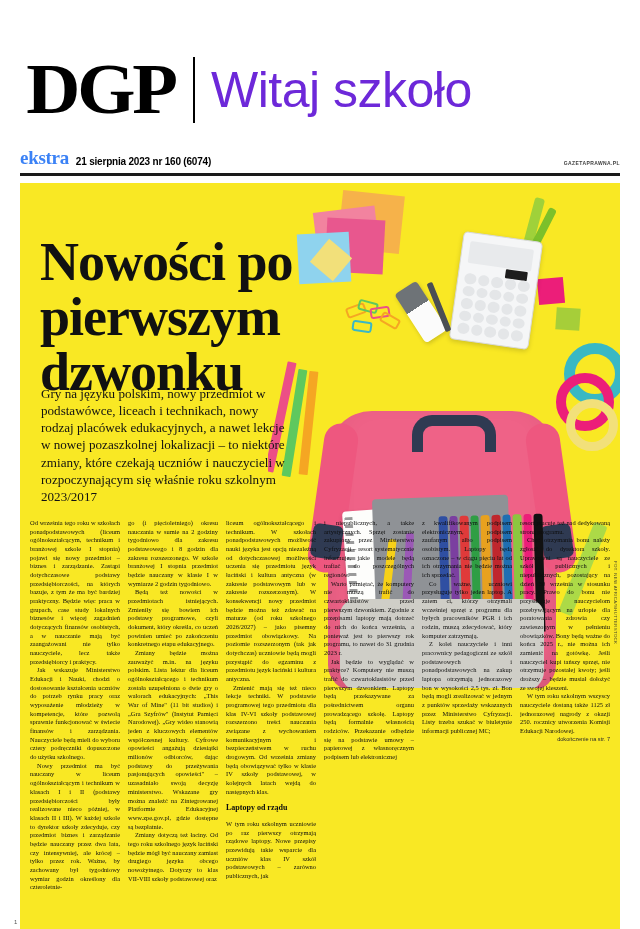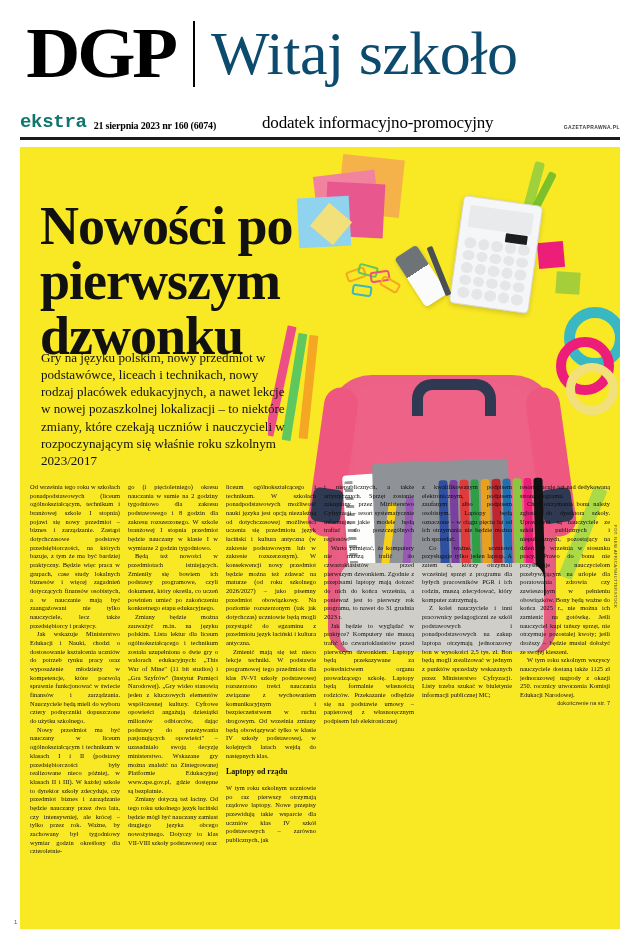--- a/index.html
+++ b/index.html
@@ -16,67 +16,68 @@
   }
 
   
   .masthead {
     position: relative;
     height: 108px;
     padding: 0 20px;
     box-sizing: border-box;
     display: flex;
     align-items: center;
+    margin-top: 36px;
   }
   .logo-dgp {
     font-family: "Liberation Serif", serif;
     font-weight: bold;
     font-size: 72px;
     line-height: 0.82;
     letter-spacing: -3px;
     color: #000;
     padding-left: 6px;
     transform: scaleX(1.04);
     transform-origin: left center;
   }
   .logo-divider {
     width: 2px;
     height: 66px;
     background: #000;
     margin: 0 16px 0 24px;
     align-self: center;
   }
   .logo-title {
-    font-family: Liberation Serif, serif;
-    font-size: 62px;
+    font-family: Liberation Sans, sans-serif;
+    font-size: 50px;
     line-height: 0.9;
-    color: #0c4a6e;
+    color: #6d28d9;
     letter-spacing: -0.5px;
   }
 
   
   .infobar {
     position: relative;
     height: 32px;
     margin: 0 20px;
     display: flex;
     align-items: flex-end;
     border-bottom: 3px solid #1a1a1a;
     padding-bottom: 4px;
     box-sizing: border-box;
   }
   .infobar-ekstra {
-    font-family: Liberation Mono, monospace;
+    font-family: Liberation Serif, serif;
     font-weight: bold;
     font-size: 19px;
-    color: #0f766e;
+    color: #3b82f6;
     letter-spacing: -0.3px;
   }
   .infobar-date {
-    font-family: Liberation Serif, serif;
+    font-family: Liberation Sans, sans-serif;
     font-weight: bold;
     font-size: 10px;
     color: #000;
     margin-left: 7px;
     margin-bottom: 2px;
     letter-spacing: -0.2px;
   }
   .infobar-supp {
     font-family: "Liberation Serif", serif;
     font-size: 17px;
@@ -288,21 +289,20 @@
 
 <header class="masthead">
   <div class="logo-dgp">DGP</div>
   <div class="logo-divider"></div>
   <div class="logo-title">Witaj szkoło</div>
 </header>
 
 <div class="infobar">
   <span class="infobar-ekstra">ekstra</span>
   <span class="infobar-date">21 sierpnia 2023 nr 160 (6074)</span>
-  <span class="infobar-supp">dodatek informacyjno-promocyjny</span>
   <span class="infobar-site">GAZETAPRAWNA.PL</span>
 </div>
 
 <main class="panel">
 
   <div class="photo">
     <div class="sup note-orng"></div>
     <div class="sup note-pink"></div>
     <div class="sup note-magta"></div>
     <div class="sup note-blue"></div>

